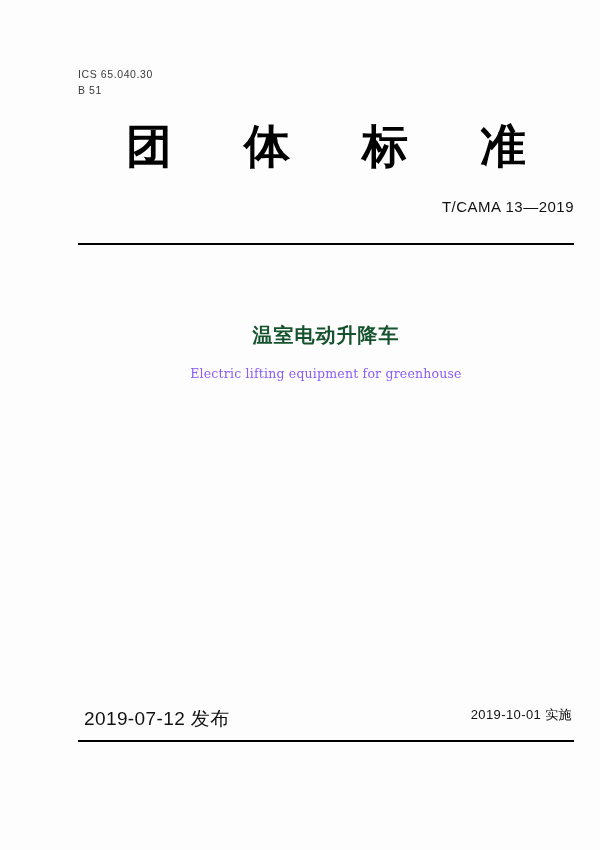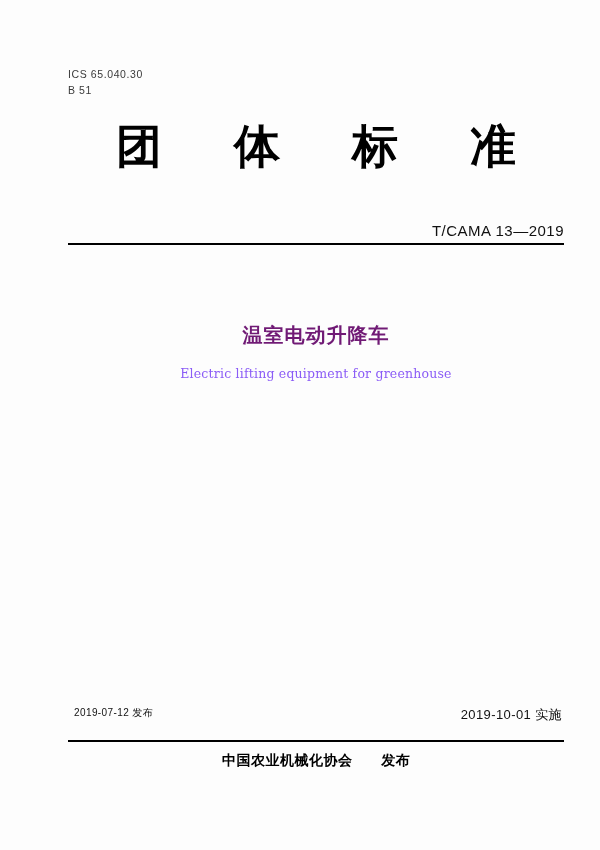--- a/index.html
+++ b/index.html
@@ -17,21 +17,21 @@
   }
   .page {
     position: absolute;
     left: 0; top: 0;
     width: 600px;
     height: 850px;
     background: #fdfdfd;
   }
   .content {
     position: absolute;
-    left: 68px;
+    left: 78px;
     top: 0;
     width: 496px;
     height: 850px;
   }
 
   
   .ics-block {
     position: absolute;
     top: 66px;
     left: 0;
@@ -63,21 +63,20 @@
   
   .std-number {
     position: absolute;
     top: 198px;
     right: 0;
     font-size: 15px;
     letter-spacing: 0.5px;
     color: #111;
     font-family: "Liberation Sans", sans-serif;
     white-space: nowrap;
-    margin-top: 24px;
   }
 
   
   .rule-top {
     position: absolute;
     left: 0;
     top: 243px;
     width: 496px;
     height: 2px;
     background: #000;
@@ -95,40 +94,40 @@
   .doc-title-cn {
     position: absolute;
     top: 322px;
     left: 0;
     width: 496px;
     text-align: center;
     font-family: "DejaVu Sans", sans-serif;
     font-size: 20px;
     font-weight: bold;
     letter-spacing: 1px;
-    color: #701a75;
+    color: #14532d;
   }
   .doc-title-en {
     position: absolute;
     top: 366px;
     left: 0;
     width: 496px;
     text-align: center;
     font-family: "DejaVu Serif", serif;
     font-size: 12.5px;
     letter-spacing: 0.2px;
     color: #8b5cf6;
   }
 
   
   .date-issue {
     position: absolute;
     top: 706px;
     left: 6px;
-    font-size: 10px;
+    font-size: 19px;
     letter-spacing: 0.4px;
     color: #111;
     white-space: nowrap;
   }
   .date-effective {
     position: absolute;
     top: 706px;
     right: 2px;
     font-size: 13px;
     letter-spacing: 0.4px;
@@ -174,20 +173,15 @@
     <div class="rule-top"></div>
 
     <div class="doc-title-cn">温室电动升降车</div>
     <div class="doc-title-en">Electric lifting equipment for greenhouse</div>
 
     <div class="date-issue">2019-07-12 发布</div>
     <div class="date-effective">2019-10-01 实施</div>
 
     <div class="rule-bottom"></div>
 
-    <div class="publisher">
-      <span>中国农业机械化协会</span>
-      <span class="gap"></span>
-      <span>发布</span>
-    </div>
 
   </div>
 </div>
 
 </body></html>

